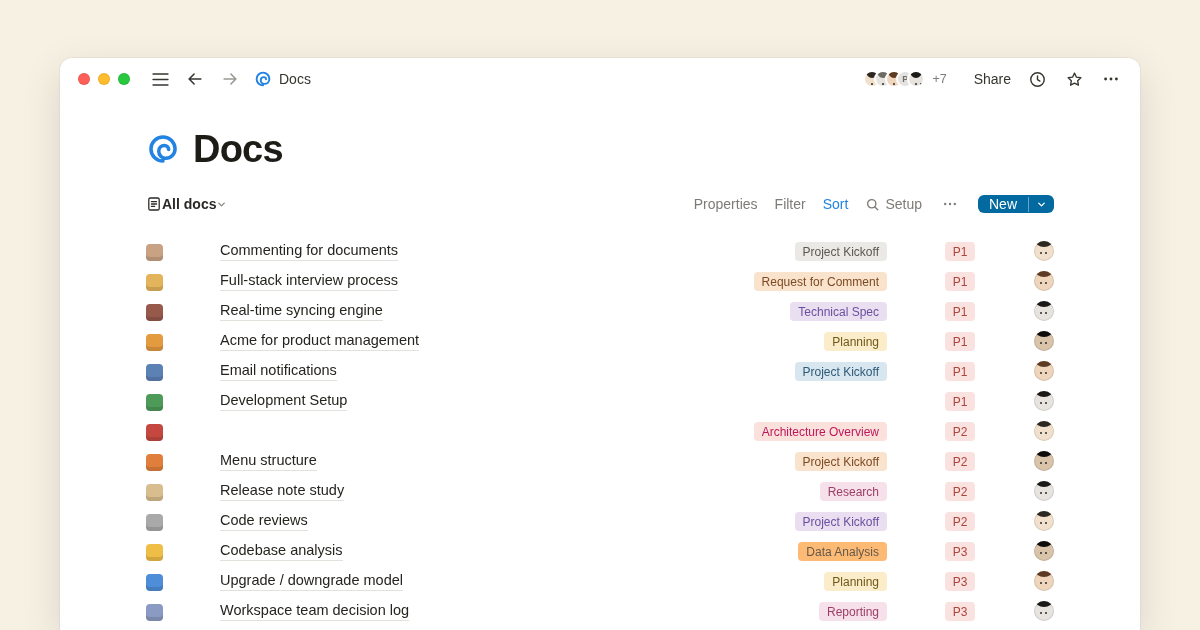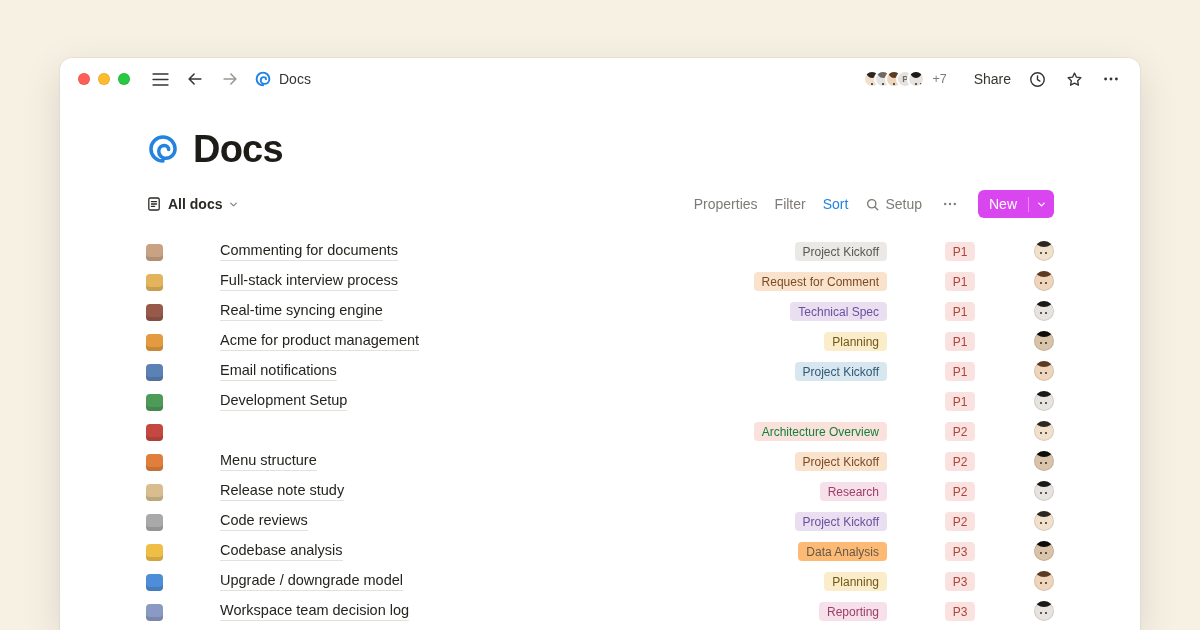--- a/index.html
+++ b/index.html
@@ -43,28 +43,28 @@
     box-shadow:none; }
   .avatar.stacked:first-child { margin-left:0; }
   .avatar.letter { background:#E3E2DF; display:flex; align-items:center; justify-content:center;
     font-size:9px; font-weight:700; color:#716E69; }
   .avatar.letter::before, .avatar.letter::after { display:none; }
   
   .content { padding:0 86px; }
   .page-title-row { display:flex; align-items:center; gap:13px; margin-top:26px; height:46px; }
   .page-title { margin:0; font-size:38px; font-weight:700; color:#1E1C17; letter-spacing:-0.8px; }
   .view-toolbar { display:flex; align-items:center; margin-top:17px; height:30px; }
-  .view-selector { display:flex; align-items:center; gap:6px; font-size:14px; font-weight:700;
+  .view-selector { display:flex; align-items:center; font-size:14px; font-weight:700;
     color:#2B2925; cursor:pointer; }
   .toolbar-right { margin-left:auto; display:flex; align-items:center; gap:17px; }
   .t-item { font-size:14px; color:#7E7B76; cursor:pointer; }
   .t-item.sort { color:#2383E2; }
   .t-item.search { display:flex; align-items:center; gap:5px; }
-  .new-button { display:flex; align-items:center; background:#d946ef; color:#fff; border-radius:6px;
-    height:28px; font-size:14px; overflow:hidden; cursor:pointer; }
+  .new-button { display:flex; align-items:center; background:#0369a1; color:#fff; border-radius:6px;
+    height:18px; font-size:14px; overflow:hidden; cursor:pointer; }
   .new-label { padding:0 11px; line-height:28px; }
   .new-divider { width:1px; height:15px; background:rgba(255,255,255,.4); }
   .new-chevron { padding:0 7px; display:flex; align-items:center; }
   
   .rows { margin-top:12px; }
   .doc-row { display:flex; align-items:flex-end; height:30px; cursor:pointer;gap:46px; }
   .row-icon { width:17px; height:17px; border-radius:4px; flex:none; margin-right:11px;
     box-shadow:inset 0 -4px 0 rgba(0,0,0,.12); }
   .row-title { font-size:14.5px; font-weight:500; color:#26241F; line-height:1.25;
     border-bottom:1px solid #E3E1DC; padding-bottom:1px; white-space:nowrap; }
@@ -244,21 +244,21 @@
         <div class="doc-row">
           <span class="row-icon" style="background: rgb(78, 154, 88);"></span>
           <span class="row-title">Development Setup</span>
           <span class="row-spacer"></span>
           <span class="row-priority" style="background: rgb(249, 226, 223); color: rgb(174, 69, 59);">P1</span>
           <span class="avatar row-av" style="--skin: #E7E4E0; --hair: #1B1917;"></span>
         </div>
         <div class="doc-row">
           <span class="row-icon" style="background: rgb(196, 72, 63);"></span>
           <span class="row-spacer"></span>
-          <span class="row-tag" style="background: rgb(251, 225, 220); color: #15803d;">Architecture Overview</span>
+          <span class="row-tag" style="background: rgb(251, 225, 220); color: #be185d;">Architecture Overview</span>
           <span class="row-priority" style="background: rgb(249, 226, 223); color: rgb(174, 69, 59);">P2</span>
           <span class="avatar row-av" style="--skin: #F1E1CC; --hair: #2D2721;"></span>
         </div>
         <div class="doc-row">
           <span class="row-icon" style="background: rgb(224, 127, 59);"></span>
           <span class="row-title">Menu structure</span>
           <span class="row-spacer"></span>
           <span class="row-tag" style="background: rgb(250, 227, 205); color: rgb(124, 74, 33);">Project Kickoff</span>
           <span class="row-priority" style="background: rgb(249, 226, 223); color: rgb(174, 69, 59);">P2</span>
           <span class="avatar row-av" style="--skin: #D9C3A9; --hair: #0F0D0B;"></span>

